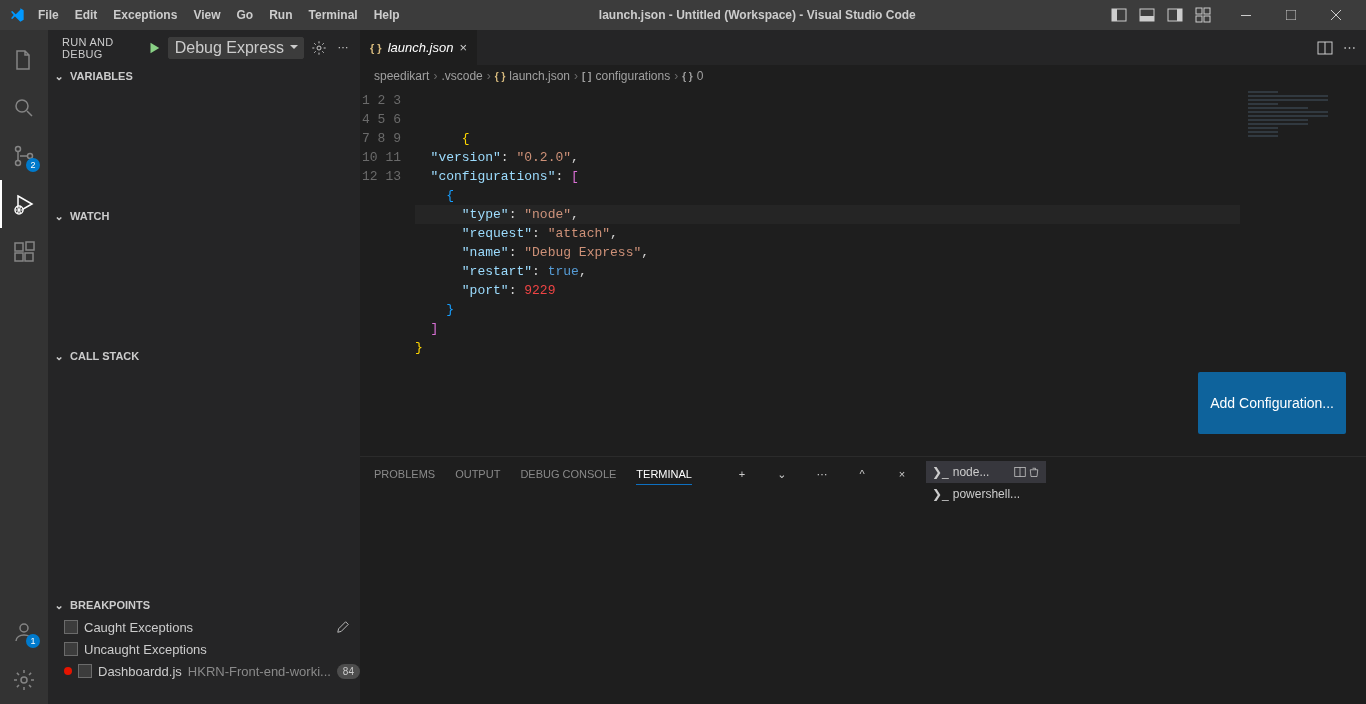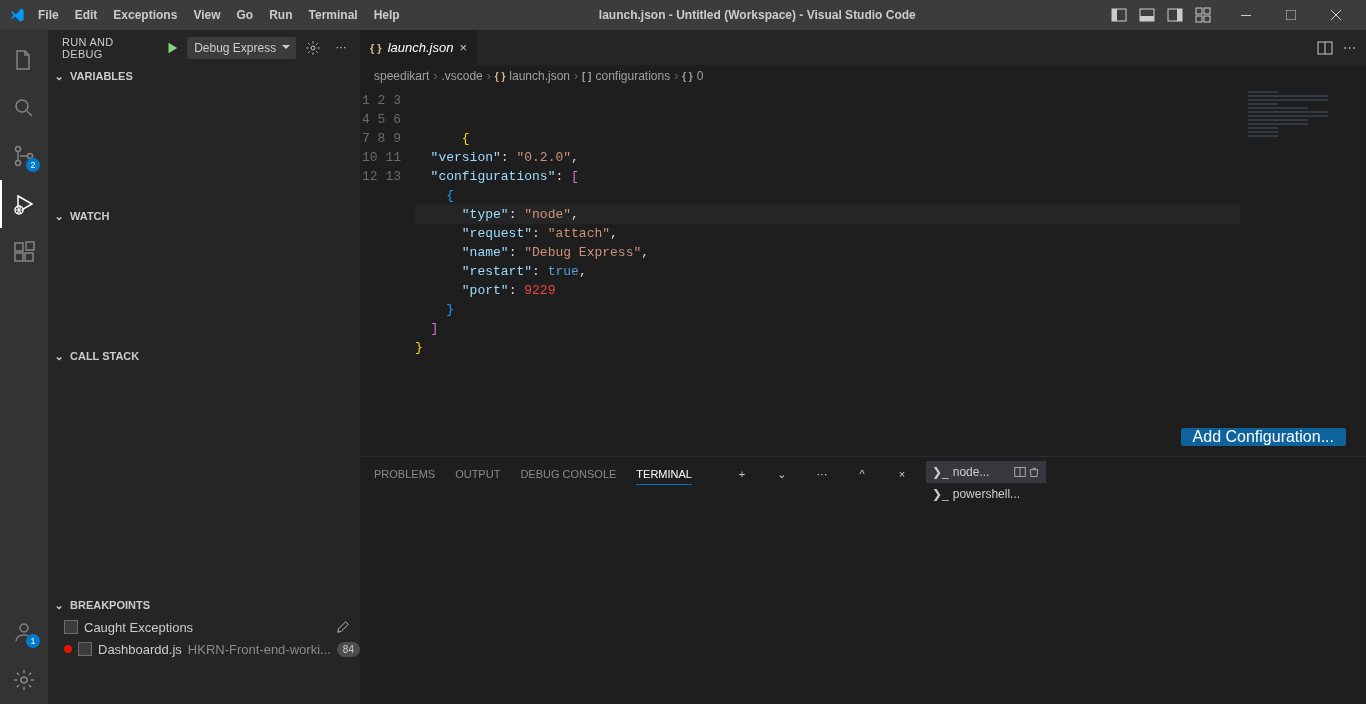--- a/index.html
+++ b/index.html
@@ -50,21 +50,21 @@
 .sidebar {
   width: 312px;
   background: #252526;
   display: flex;
   flex-direction: column;
   font-size: 11px;
 }
 .sidebar-header { height: 35px; display:flex; align-items:center; padding: 0 8px 0 14px; gap: 6px; }
 .sidebar-header .title { font-size: 11px; text-transform: uppercase; letter-spacing: .3px; color:#ccc; }
 .sidebar-header .play-btn { width:18px; height:18px; display:flex; align-items:center; justify-content:center; color:#89d185; cursor:pointer;}
-.sidebar-header select { background:#3c3c3c; color:#ccc; border:1px solid #3c3c3c; height:22px; font-size:12px; padding:0 18px 0 6px; appearance:none; outline:none; border-radius:2px;}
+.sidebar-header select { background:#3c3c3c; color:#ccc; border:1px solid #3c3c3c; height:22px; font-size:16px; padding:0 18px 0 6px; appearance:none; outline:none; border-radius:2px;}
 .sidebar-header .dropdown-wrap { position:relative; display:flex; align-items:center;}
 .sidebar-header .dropdown-wrap::after { content:""; position:absolute; right:6px; top:8px; width:0; height:0; border-left:4px solid transparent; border-right:4px solid transparent; border-top:4px solid #ccc; pointer-events:none;}
 .sidebar-header .gear, .sidebar-header .ellipsis { width:22px; height:22px; display:flex; align-items:center; justify-content:center; cursor:pointer; color:#ccc;}
 
 .section-head { height: 22px; display:flex; align-items:center; padding: 0 4px 0 4px; font-weight:700; font-size:11px; color:#ccc; text-transform:uppercase; cursor:pointer; gap:4px;}
 .section-head .chev { width:14px; text-align:center; }
 .sidebar .panel { display:flex; flex-direction:column; }
 .sidebar .flex1 { flex:1; }
 
 .bp-row { display:flex; align-items:center; height:22px; padding-left: 16px; gap:6px; font-size:13px; color:#ccc;}
@@ -98,21 +98,21 @@
 .minimap .mm-line.long { width:80%; }
 .tok-key { color:#9cdcfe; }
 .tok-str { color:#ce9178; }
 .tok-bool { color:#569cd6; }
 .tok-num { color:#ef4444;margin-top:48px; }
 .tok-punc { color:#d4d4d4; }
 .tok-brack-y { color:#ffd700; }
 .tok-brack-p { color:#da70d6; }
 .tok-brack-b { color:#179fff; }
 
-.add-config-btn { position:absolute; right:20px; bottom:10px; background:#0e639c; color:#fff; border:none; padding:0 12px; font-size:16px; cursor:pointer; border-radius:2px;}
+.add-config-btn { position:absolute; right:20px; bottom:22px; background:#0e639c; color:#fff; border:none; padding:23px 12px; font-size:14px; cursor:pointer; border-radius:2px;}
 
 .panel-area { height:248px; border-top:1px solid #2b2b2b; display:flex; flex-direction:row; background:#1e1e1e;}
 .panel-tabs { height:34px; display:flex; align-items:center; padding:0 14px; gap:20px; font-size:11px; color:#8a8a8a;}
 .panel-tabs .ptab { cursor:pointer; text-transform:uppercase; padding: 4px 0;}
 .panel-tabs .ptab.active { color:#fff; border-bottom:1px solid #0e70c0;}
 .panel-tabs .spacer { flex:1; }
 .panel-tabs .picon { cursor:pointer; color:#ccc; width:20px; text-align:center;}
 
 .panel-body { flex:1; display:flex; overflow:hidden;}
 .terminal-out { flex:1; padding: 4px 14px; font-family: Consolas, "Courier New", monospace; font-size:13px; line-height:18px; color:#ccc;}
@@ -292,20 +292,24 @@
           <span>BREAKPOINTS</span>
         </div>
       <div class="bp-row">
         <span class="cb"></span>
         <span>Caught Exceptions</span>
         <span class="pencil">
             <svg width="14" height="14" viewBox="0 0 16 16">
               <path d="M2 14l1-4 8-8 3 3-8 8-4 1z" stroke="currentColor" fill="none"></path>
             </svg>
           </span>
+      </div>
+      <div class="bp-row">
+        <span class="cb"></span>
+        <span>Uncaught Exceptions</span>
       </div>
       <div class="bp-row">
         <span class="dot"></span>
         <span class="cb"></span>
         <span class="remainder">
           <span class="file-name">Dashboardd.js</span>
           <span class="file-dim">HKRN-Front-end-worki...</span>
           <span class="count">84</span>
         </span>
       </div>

